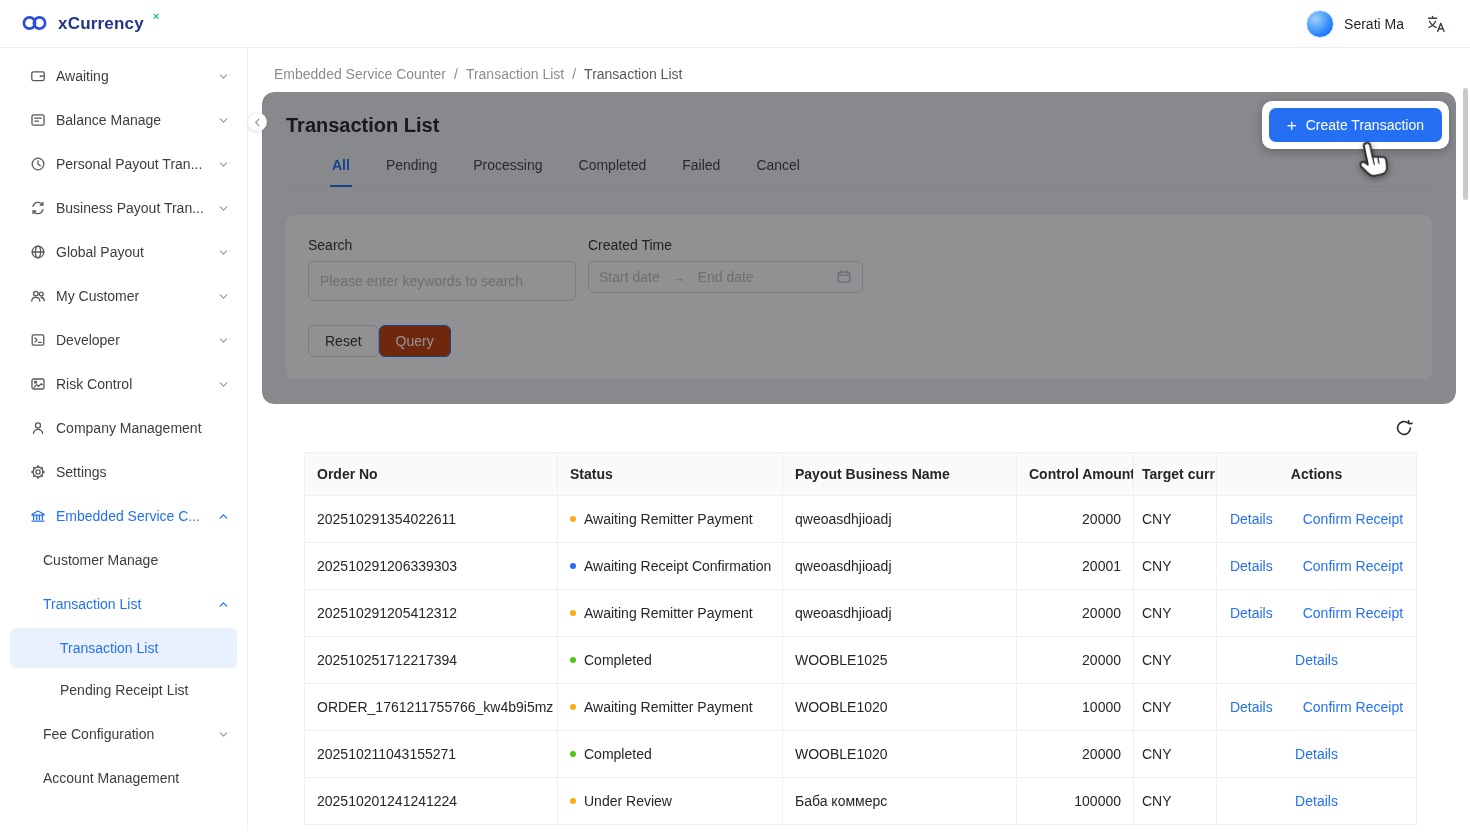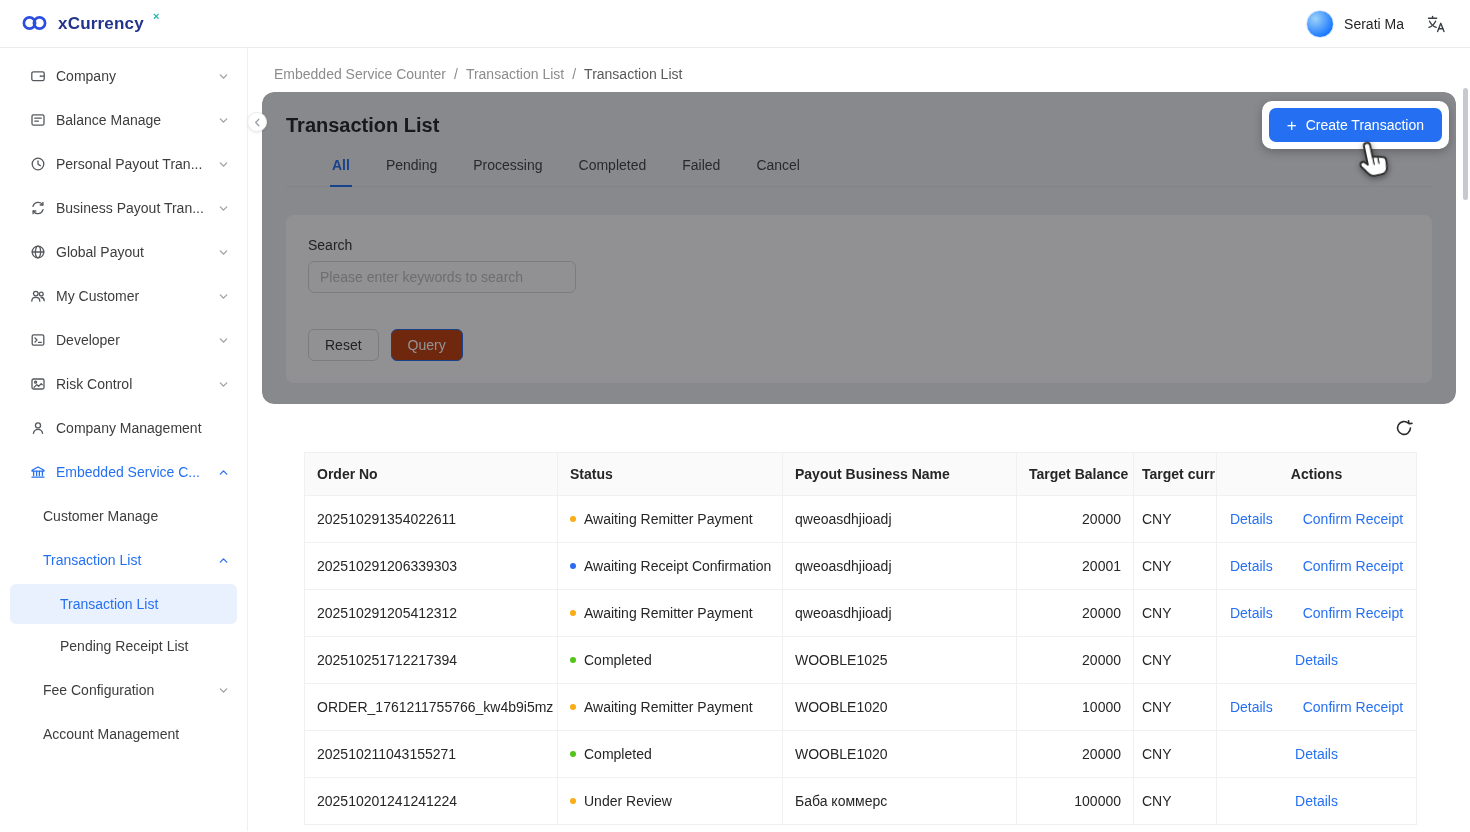--- a/index.html
+++ b/index.html
@@ -56,27 +56,27 @@
                background:#eff1f4; padding:16px 24px; overflow:hidden; }
   .page-title { font-size:20px; font-weight:700; color:#262626; margin:6px 0 12px; }
   .tabs { display:flex; gap:32px; border-bottom:1px solid #e3e5e8; }
   .tab { padding:8px 2px 12px; color:#40434a; cursor:pointer; }
   .tab.active { color:#2570f2; border-bottom:2px solid #2570f2; margin-bottom:-1px; font-weight:700;margin-left:44px; }
 
   .filter-card { background:#fff; border-radius:8px; margin-top:28px; padding:22px; }
   .filter-row { display:flex; gap:12px; }
   .f-group { display:flex; flex-direction:column; gap:8px; }
   .f-label { color:#333; }
-  .f-input { width:268px; height:32px; border:1px solid #d9d9d9; border-radius:6px; padding:0 11px;
+  .f-input { width:268px; height:40px; border:1px solid #d9d9d9; border-radius:6px; padding:0 11px;
              font-size:14px; color:#333; background:#fff; outline:none; font-family:inherit; }
   .f-input::placeholder { color:#bfbfbf; }
   .date-range { width:275px; height:32px; border:1px solid #d9d9d9; border-radius:6px; display:flex;
                 align-items:center; padding:0 10px; gap:12px; color:#bfbfbf; background:#fff; cursor:pointer; }
   .date-range .cal { margin-left:auto; display:flex; color:#b9bcc2; }
-  .filter-btns { margin-top:36px; display:flex; gap:12px; }
+  .filter-btns { margin-top:24px; display:flex; }
   .btn { height:32px; padding:0 16px; border-radius:6px; border:1px solid #d9d9d9; background:#fff;
          color:#333; font-size:14px; cursor:pointer; font-family:inherit; }
   .btn-primary { background:#c2410c; border-color:#2570f2; color:#fff; }
 
   .overlay { position:absolute; inset:0; background:rgba(10,12,16,.45); border-radius:12px; z-index:5; }
 
   .spot { position:absolute; top:9px; right:7px; z-index:6; }
   .spot-box { background:#fff; border-radius:10px; padding:7px; box-shadow:0 3px 10px rgba(0,0,0,.25); }
   .create-btn { display:flex; align-items:center; gap:9px; height:34px; padding:0 18px; background:#2570f2;
                 color:#fff; border:none; border-radius:7px; font-size:14px; cursor:pointer; font-family:inherit; }
@@ -139,21 +139,21 @@
   <aside class="sidebar">
 
     <div class="side-item">
       <span class="s-icon">
           <svg class="i16" viewBox="0 0 16 16">
             <rect x="1.8" y="3.8" width="12.4" height="8.8" rx="1.6"></rect>
             <path d="M10.2 8.2h4"></path>
             <circle cx="10.8" cy="8.2" r="0.6" fill="currentColor" stroke="none"></circle>
           </svg>
         </span>
-      <span class="s-label">Company</span>
+      <span class="s-label">Awaiting</span>
       <span class="chev">
           <svg class="chev-i" viewBox="0 0 12 12">
             <path d="M2.5 4.2L6 7.8l3.5-3.6"></path>
           </svg>
         </span>
     </div>
 
 
     <div class="side-item">
       <span class="s-icon">
@@ -270,20 +270,30 @@
     <div class="side-item">
       <span class="s-icon">
           <svg class="i16" viewBox="0 0 16 16">
             <circle cx="8" cy="5.4" r="2.5"></circle>
             <path d="M3.4 13.4c.5-2.6 2.3-4 4.6-4s4.1 1.4 4.6 4"></path>
           </svg>
         </span>
       <span class="s-label">Company Management</span>
     </div>
 
+    <div class="side-item">
+      <span class="s-icon">
+          <svg class="i16" viewBox="0 0 16 16">
+            <circle cx="8" cy="8" r="2.1"></circle>
+            <circle cx="8" cy="8" r="5"></circle>
+            <path d="M8 1.6v1.8M8 12.6v1.8M1.6 8h1.8M12.6 8h1.8M3.5 3.5l1.3 1.3M11.2 11.2l1.3 1.3M12.5 3.5l-1.3 1.3M4.8 11.2l-1.3 1.3"></path>
+          </svg>
+        </span>
+      <span class="s-label">Settings</span>
+    </div>
 
     <div class="side-item active">
       <span class="s-icon">
           <svg class="i16" viewBox="0 0 16 16">
             <path d="M2 6.2L8 3l6 3.2v.9H2z"></path>
             <path d="M3.6 7.5v4M6.6 7.5v4M9.4 7.5v4M12.4 7.5v4"></path>
             <path d="M2 13.2h12"></path>
           </svg>
         </span>
       <span class="s-label">Embedded Service C...</span>
@@ -356,20 +366,34 @@
         <div class="tab">Completed</div>
         <div class="tab">Failed</div>
         <div class="tab">Cancel</div>
       </div>
 
       <div class="filter-card">
         <div class="filter-row">
           <div class="f-group">
             <label class="f-label">Search</label>
             <input class="f-input" placeholder="Please enter keywords to search" style="">
+          </div>
+          <div class="f-group">
+            <label class="f-label">Created Time</label>
+            <div class="date-range">
+              <span>Start date</span>
+              <span>→</span>
+              <span>End date</span>
+              <span class="cal">
+                <svg class="i16" width="15" height="15" viewBox="0 0 16 16">
+                    <rect x="2.2" y="3.2" width="11.6" height="10" rx="1.4"></rect>
+                    <path d="M2.2 6.4h11.6M5.4 1.8v2.6M10.6 1.8v2.6"></path>
+                  </svg>
+              </span>
+            </div>
           </div>
         </div>
         <div class="filter-btns">
           <button class="btn">Reset</button>
           <button class="btn btn-primary">Query</button>
         </div>
       </div>
 
       <div class="overlay"></div>
 
@@ -404,21 +428,21 @@
             <col style="width:234px">
           <col style="width:117px">
             <col style="width:83px">
             <col style="width:200px">
         </colgroup>
         <thead>
           <tr>
             <th>Order No</th>
             <th>Status</th>
             <th>Payout Business Name</th>
-            <th class="num">Target Balance</th>
+            <th class="num">Control Amount</th>
             <th class="tight">Target curr</th>
             <th class="center">Actions</th>
           </tr>
         </thead>
         <tbody>
 
           <tr>
             <td>202510291354022611</td>
             <td>
                 <span class="status-wrap">

